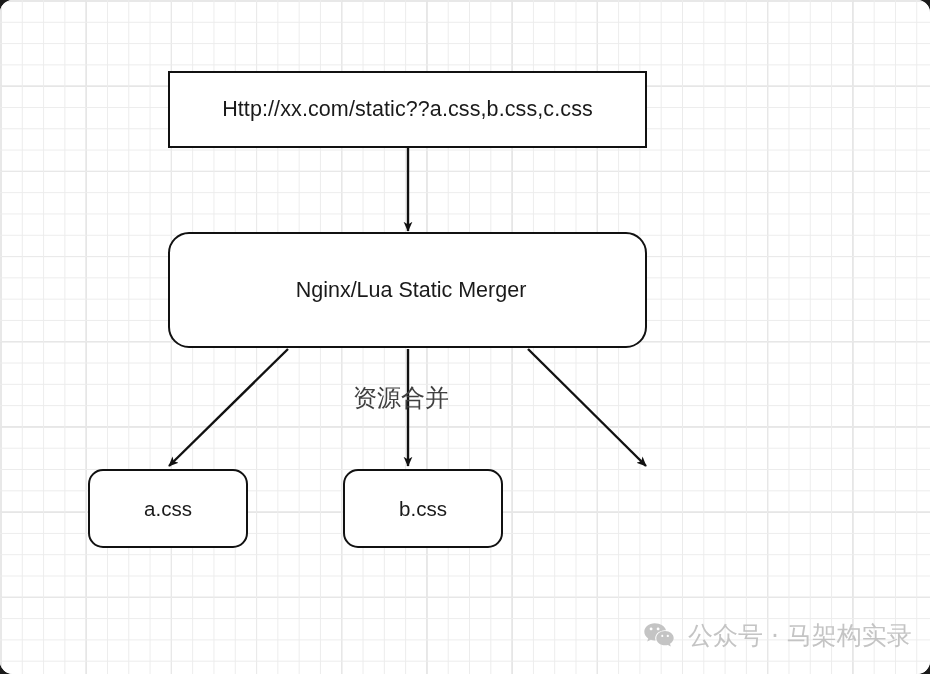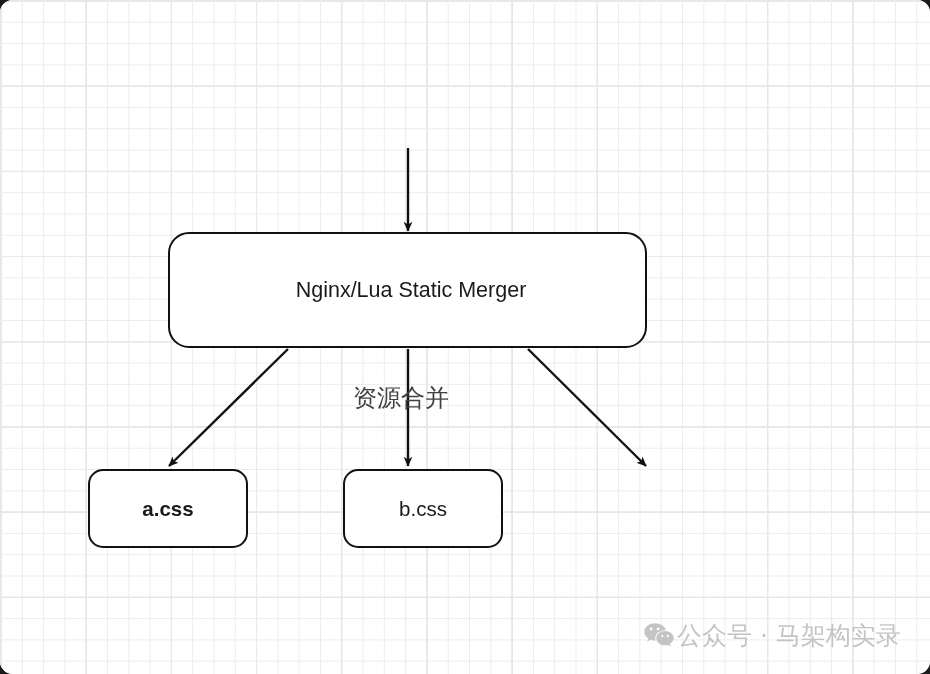--- a/index.html
+++ b/index.html
@@ -81,21 +81,21 @@
     padding-left: 7px;
   }
 
   .leaf {
     top: 469px;
     width: 160px;
     height: 79px;
     border-radius: 15px;
     font-size: 20.5px;
   }
-  #node-a { left: 88px; font-weight: bold; }
+  #node-a { left: 88px; }
   #node-b { left: 328px; margin-left: 15px; }
   #node-c { left: 568px; }
 
   
   #edge-label {
     position: absolute;
     left: 353px;
     top: 382px;
     font-size: 24px;
     color: #404040;
@@ -103,21 +103,21 @@
     font-family: "DejaVu Sans", "Liberation Sans", sans-serif;
   }
 
   
   #watermark {
     position: absolute;
     left: 648px;
     top: 619px;
     display: flex;
     align-items: center;
-    gap: 3px;
+    gap: 14px;
     color: #c4c4c4;
     font-size: 25px;
     white-space: nowrap;
     font-family: "DejaVu Sans", "Liberation Sans", sans-serif;
   }
   #watermark .wm-icon {
     display: block;
     width: 30px;
     height: 27px;
     flex: none;
@@ -148,20 +148,21 @@
 
     <g>
       <line x1="408" y1="349" x2="408" y2="466" stroke="#111111" stroke-width="2.4" marker-end="url(#ah)"></line>
     </g>
 
     <g>
       <line x1="528" y1="349" x2="646" y2="466" stroke="#111111" stroke-width="2.4" marker-end="url(#ah)"></line>
     </g>
   </svg>
 
+  <div class="node" id="node-url">Http://xx.com/static??a.css,b.css,c.css</div>
 
   <div class="node" id="node-merger">Nginx/Lua Static Merger</div>
 
   <div class="node leaf" id="node-a">a.css</div>
 
   <div class="node leaf" id="node-b">b.css</div>
 
 
   <div id="edge-label">资源合并</div>
 

